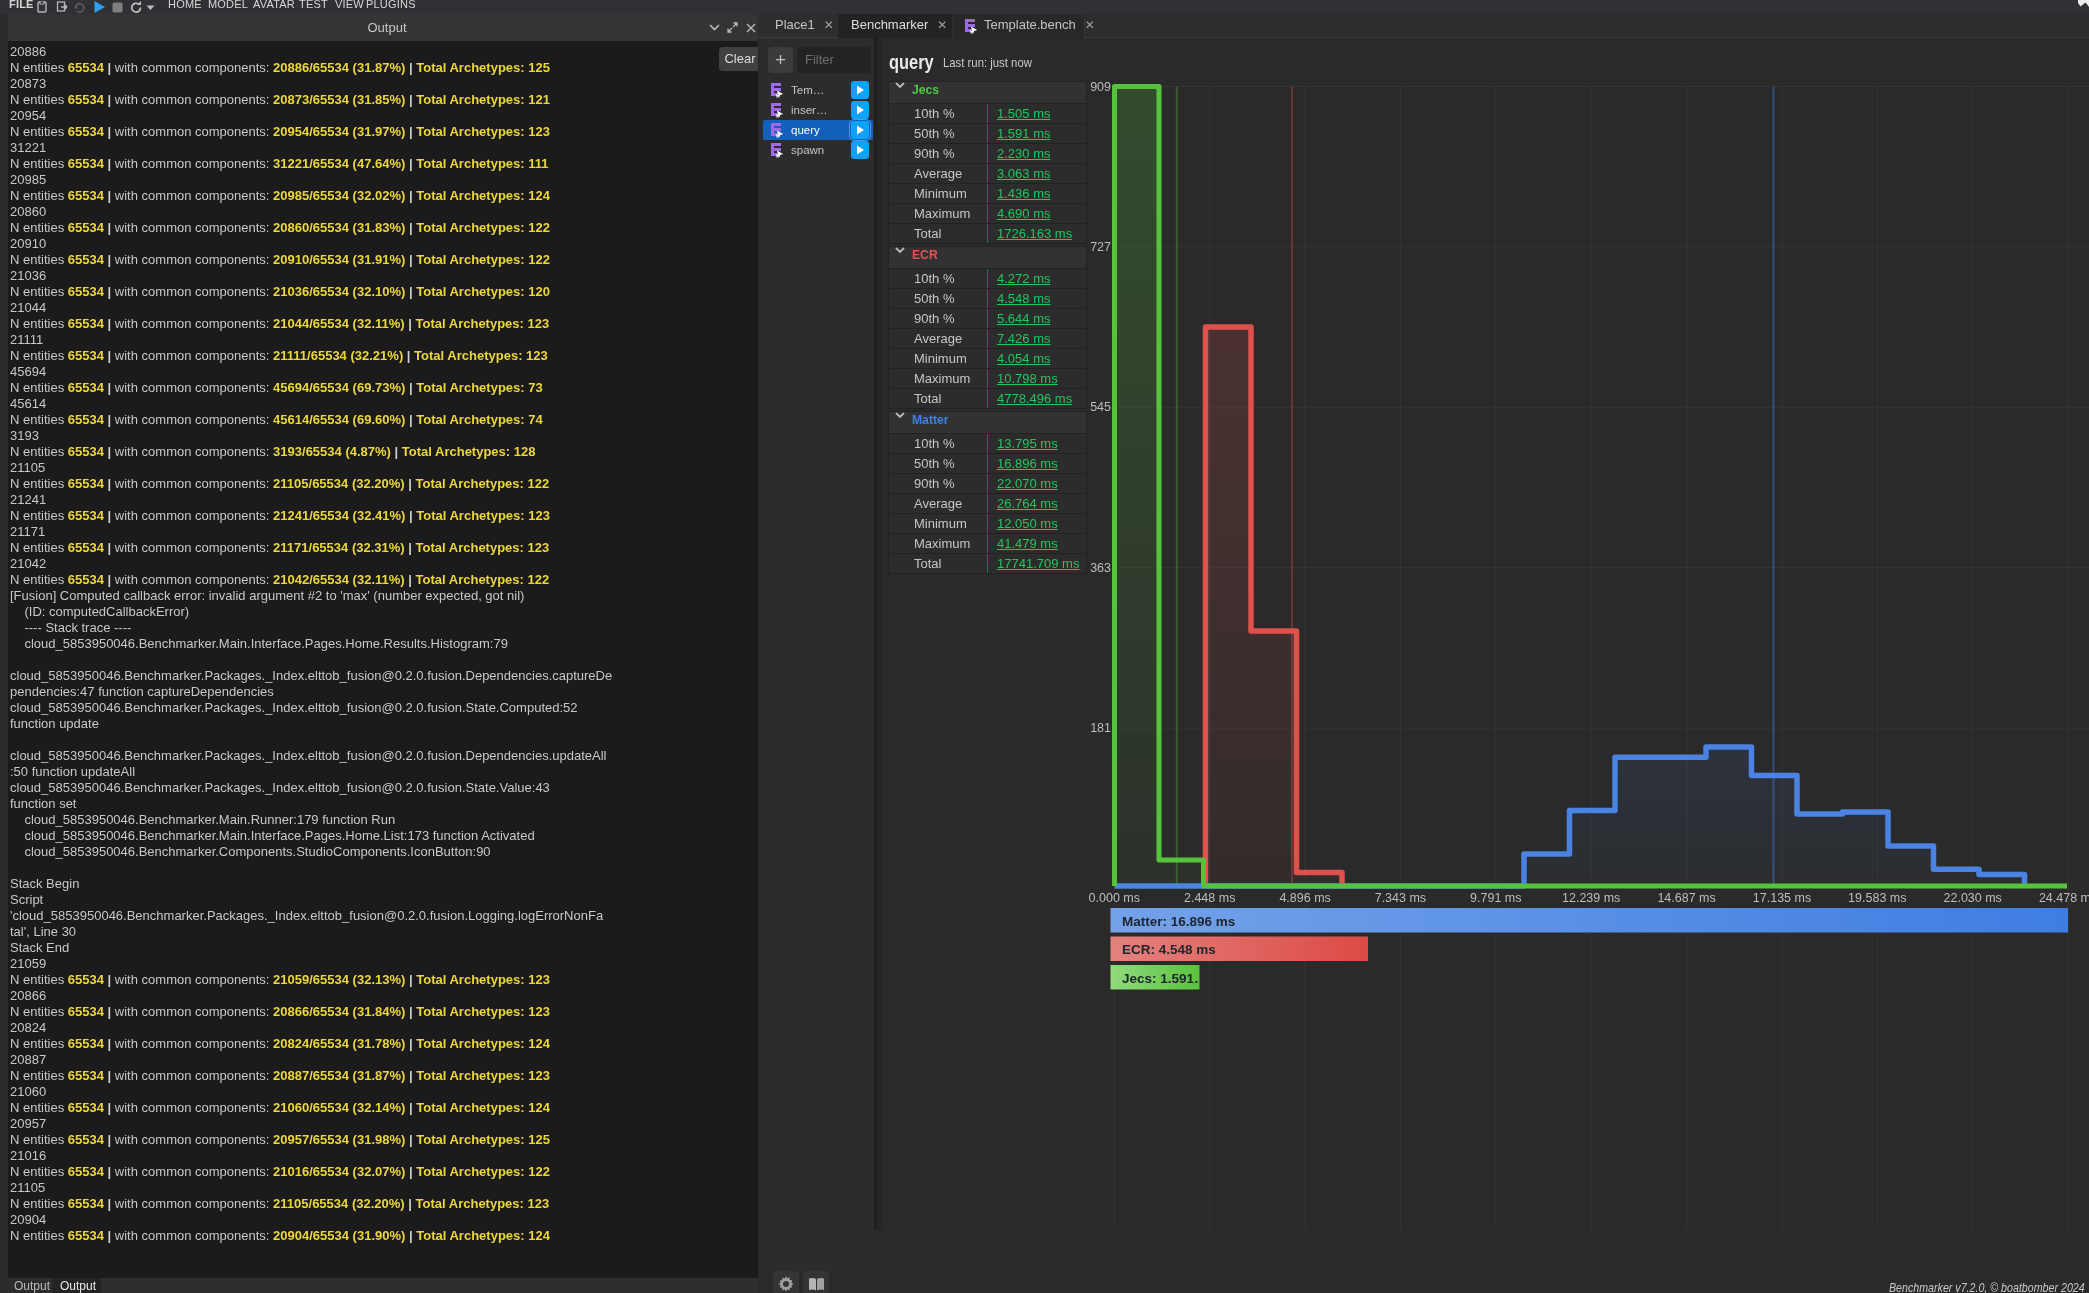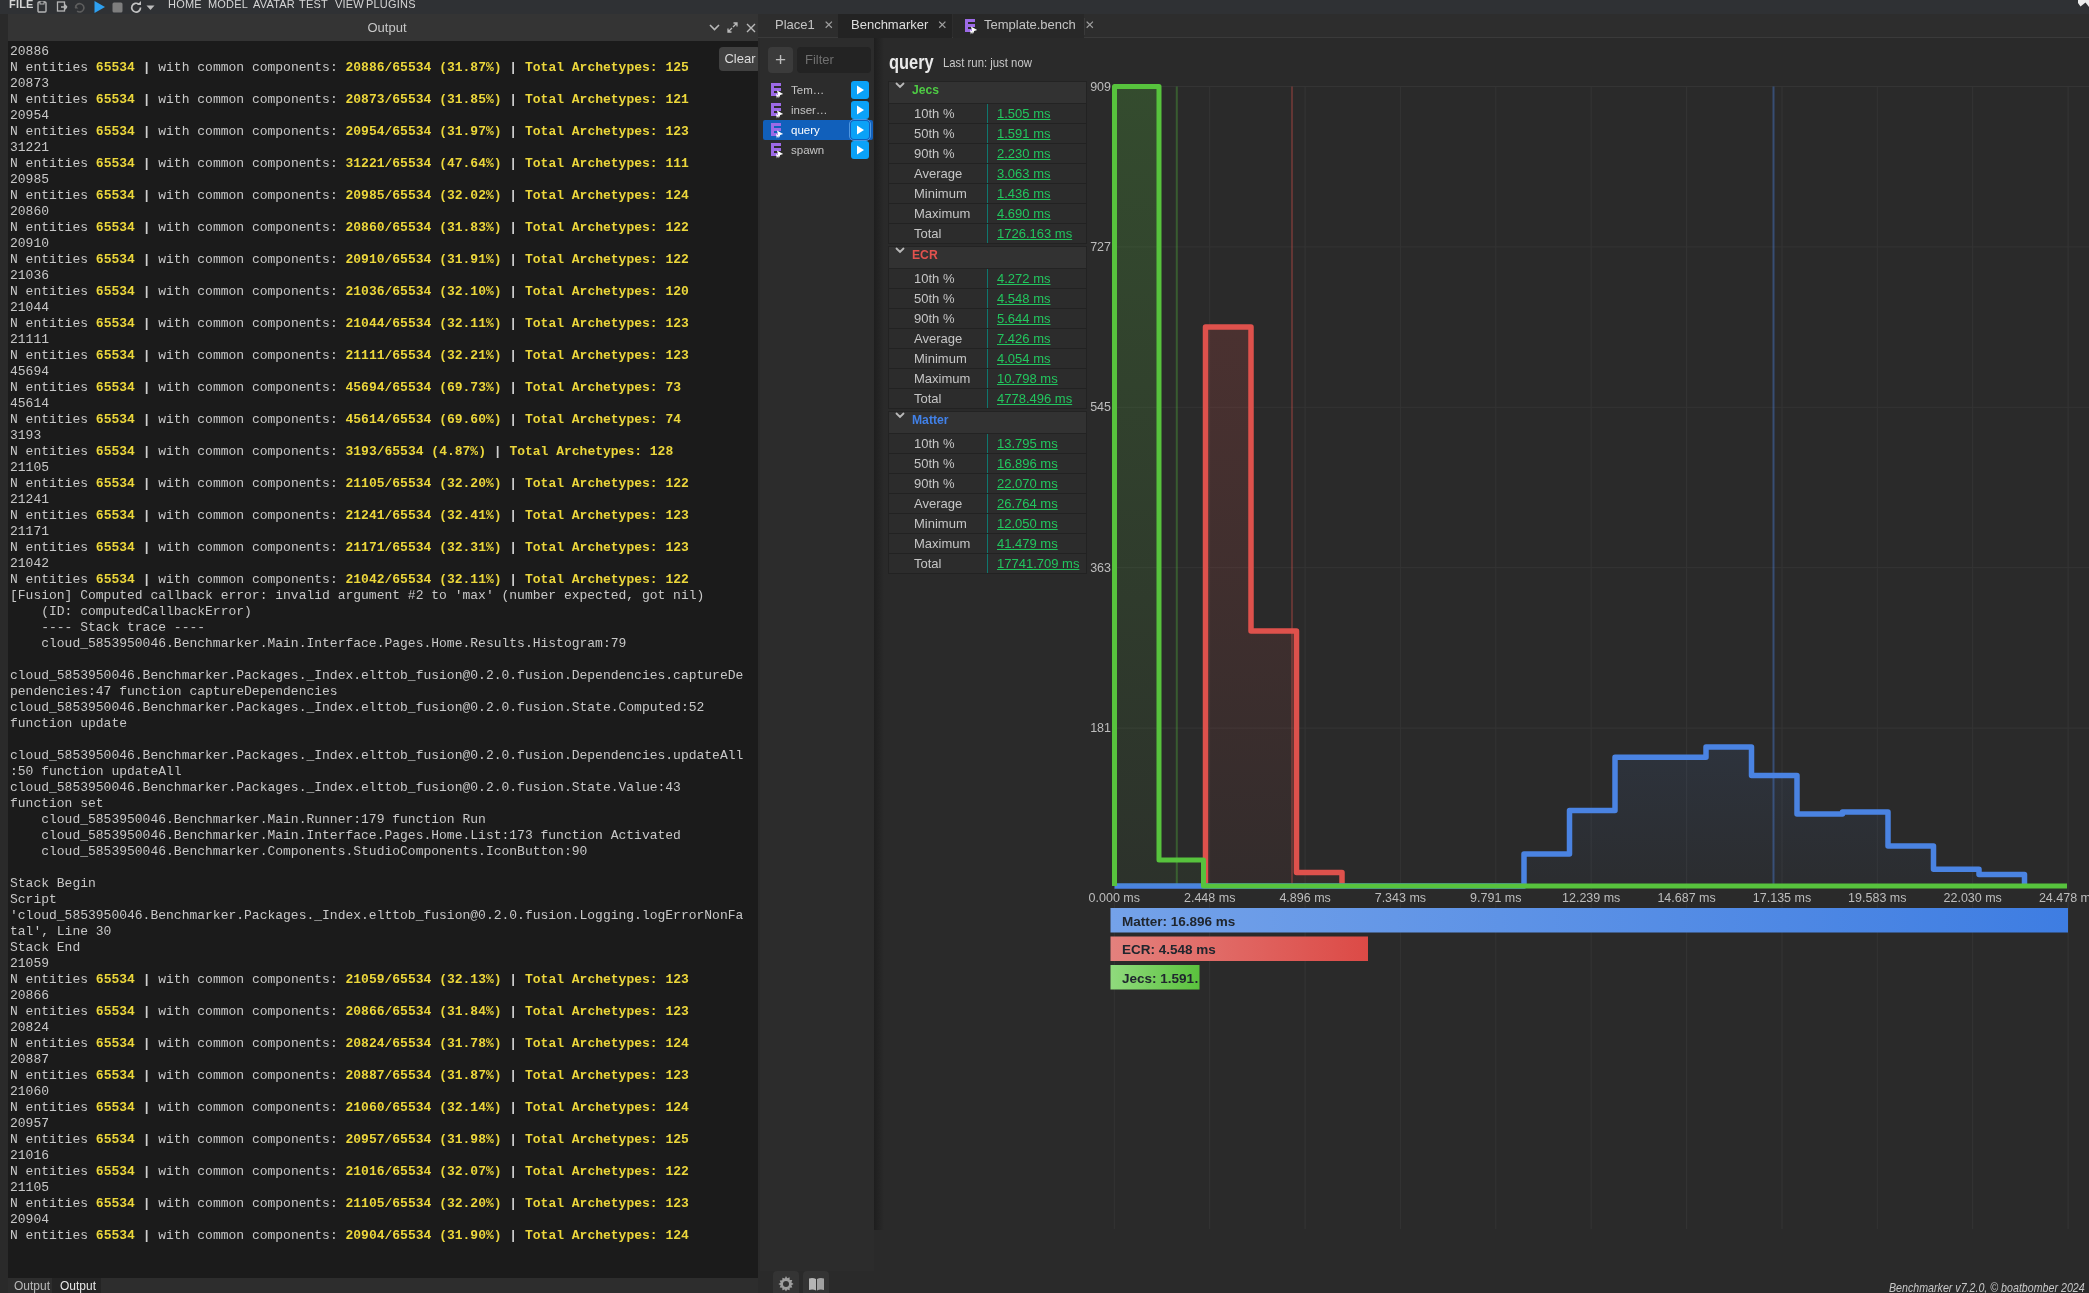--- a/index.html
+++ b/index.html
@@ -6,21 +6,21 @@
   font-family:"Liberation Sans",sans-serif; }
 .abs { position:absolute; }
 
 .menubar { position:absolute; left:0; top:0; width:2089px; height:14px; background:#2f3134; }
 .mitem { position:absolute; top:-2px; font-size:11px; line-height:13px; color:#d6d6d6; letter-spacing:0.2px; }
 
 .odock { position:absolute; left:0; top:14px; width:898px; height:1279px; background:#1b1b1b;margin-left:8px; }
 .otitle { position:absolute; left:0; top:0; width:758px; height:27px; background:#343434; }
 .otitle .t { position:absolute; left:0; right:0; top:6px; text-align:center; font-size:13px; color:#c7c7c7; }
 .obody { position:absolute; left:0; top:27px; width:758px; height:1237px; background:#1b1b1b; overflow:hidden; }
-.olines { position:absolute; left:2px; top:3px; font-family:Liberation Mono, monospace; font-size:13px; line-height:16px; white-space:pre; }
+.olines { position:absolute; left:2px; top:3px; font-family:Liberation Sans, sans-serif; font-size:13px; line-height:16px; white-space:pre; }
 .ln { height:16px; }
 .g { color:#c8c8c8; }
 .y { color:#ecd73b; font-weight:bold; }
 .p { color:#cfcfcf; font-weight:bold; }
 .clearbtn { position:absolute; right:5px; top:6px; width:42px; height:24px; background:#404040; border-radius:4px;
   color:#dcdcdc; font-size:13px; text-align:center; line-height:24px; }
 .obottom { position:absolute; left:0; top:1264px; width:758px; height:15px; background:#2d2d2d; }
 .obottom .t1 { position:absolute; left:6px; top:1px; font-size:12px; color:#b9b9b9; }
 .obottom .t2box { position:absolute; left:44px; top:0; width:49px; height:15px; background:#242424; }
 .obottom .t2 { position:absolute; left:8px; top:1px; font-size:12px; color:#e8e8e8; }

